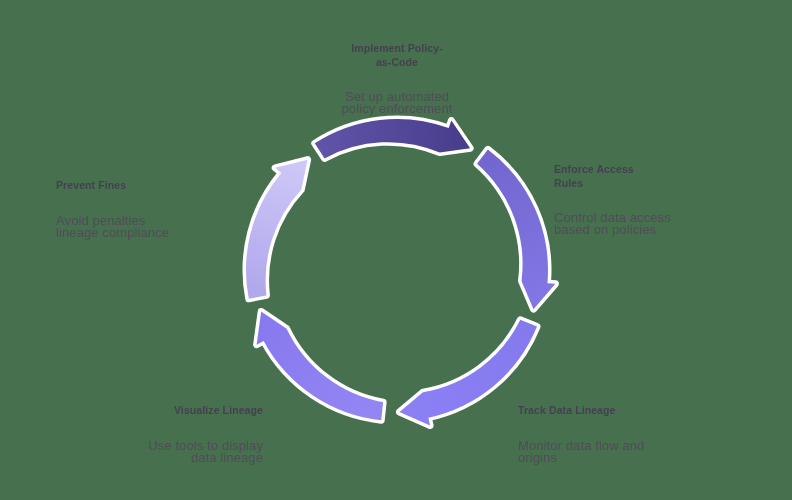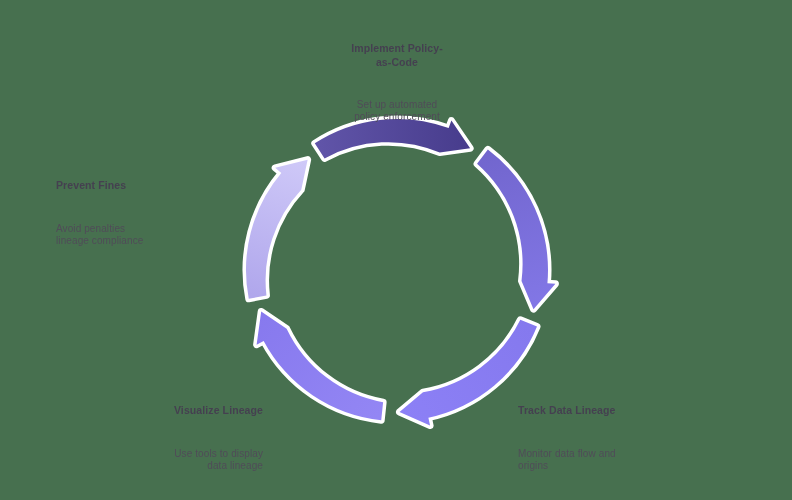--- a/index.html
+++ b/index.html
@@ -26,24 +26,24 @@
     white-space: pre-line;
   }
   .step-title {
     font-size: 10.5px;
     font-weight: bold;
     line-height: 13.5px;
     color: var(--title-color, #454050);
     letter-spacing: 0.1px;
   }
   .step-desc {
-    font-size: 10px;
+    font-size: 13px;
     font-weight: normal;
     line-height: 12px;
-    margin-top: 12px;
+    margin-top: 4px;
     color: var(--desc-color, #504c58);
     letter-spacing: 0.1px;
   }
   .pos-top          { left: 272px; top: 24px;  width: 250px; text-align: center; }
   .pos-right        { left: 554px; top: 145px; width: 140px; text-align: left;   }
   .pos-bottom-right { left: 518px; top: 386px; width: 150px; text-align: left;   }
   .pos-bottom-left  { left: 93px;  top: 386px; width: 170px; text-align: right;  }
   .pos-left         { left: 56px;  top: 161px; width: 170px; text-align: left;  }
 </style>
 </head>
@@ -84,20 +84,24 @@
   </svg>
 
   <div class="step pos-top">
     <div class="step-title">Implement Policy-
 as-Code</div>
     <div class="step-desc">Set up automated
 policy enforcement</div>
   </div>
 
   <div class="step pos-right">
+    <div class="step-title">Enforce Access
+Rules</div>
+    <div class="step-desc">Control data access
+based on policies</div>
   </div>
 
   <div class="step pos-bottom-right">
     <div class="step-title">Track Data Lineage</div>
     <div class="step-desc">Monitor data flow and
 origins</div>
   </div>
 
   <div class="step pos-bottom-left">
     <div class="step-title">Visualize Lineage</div>

